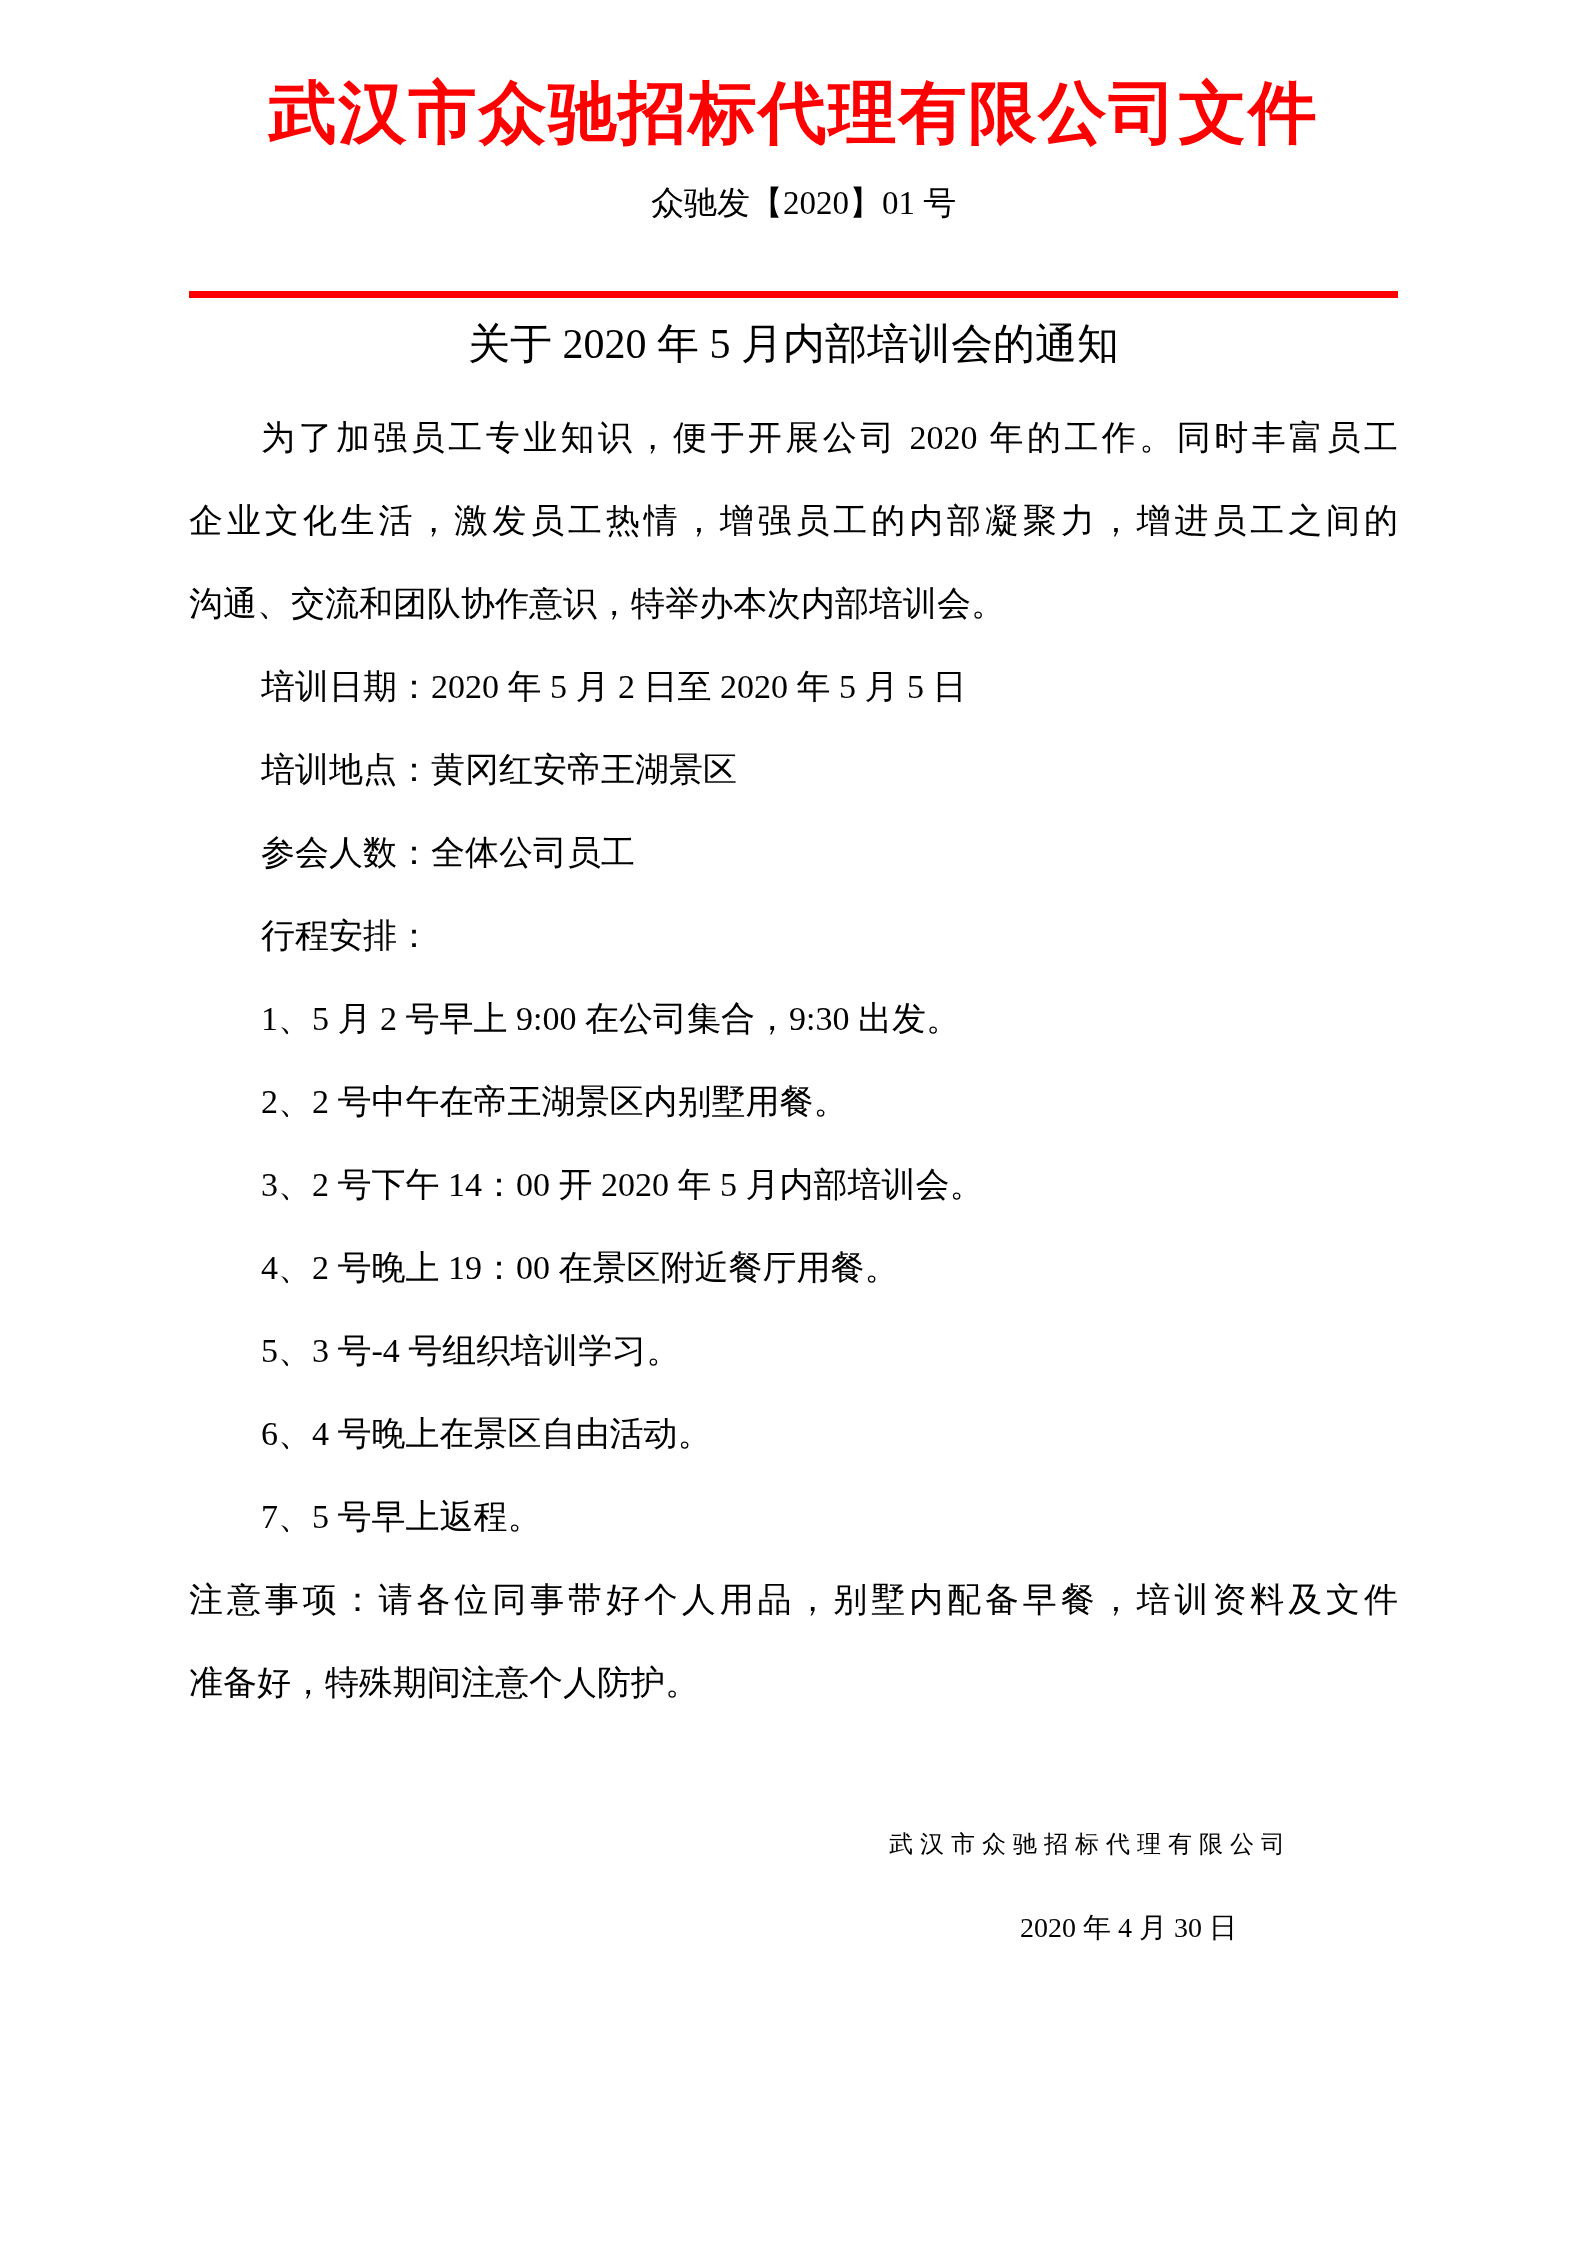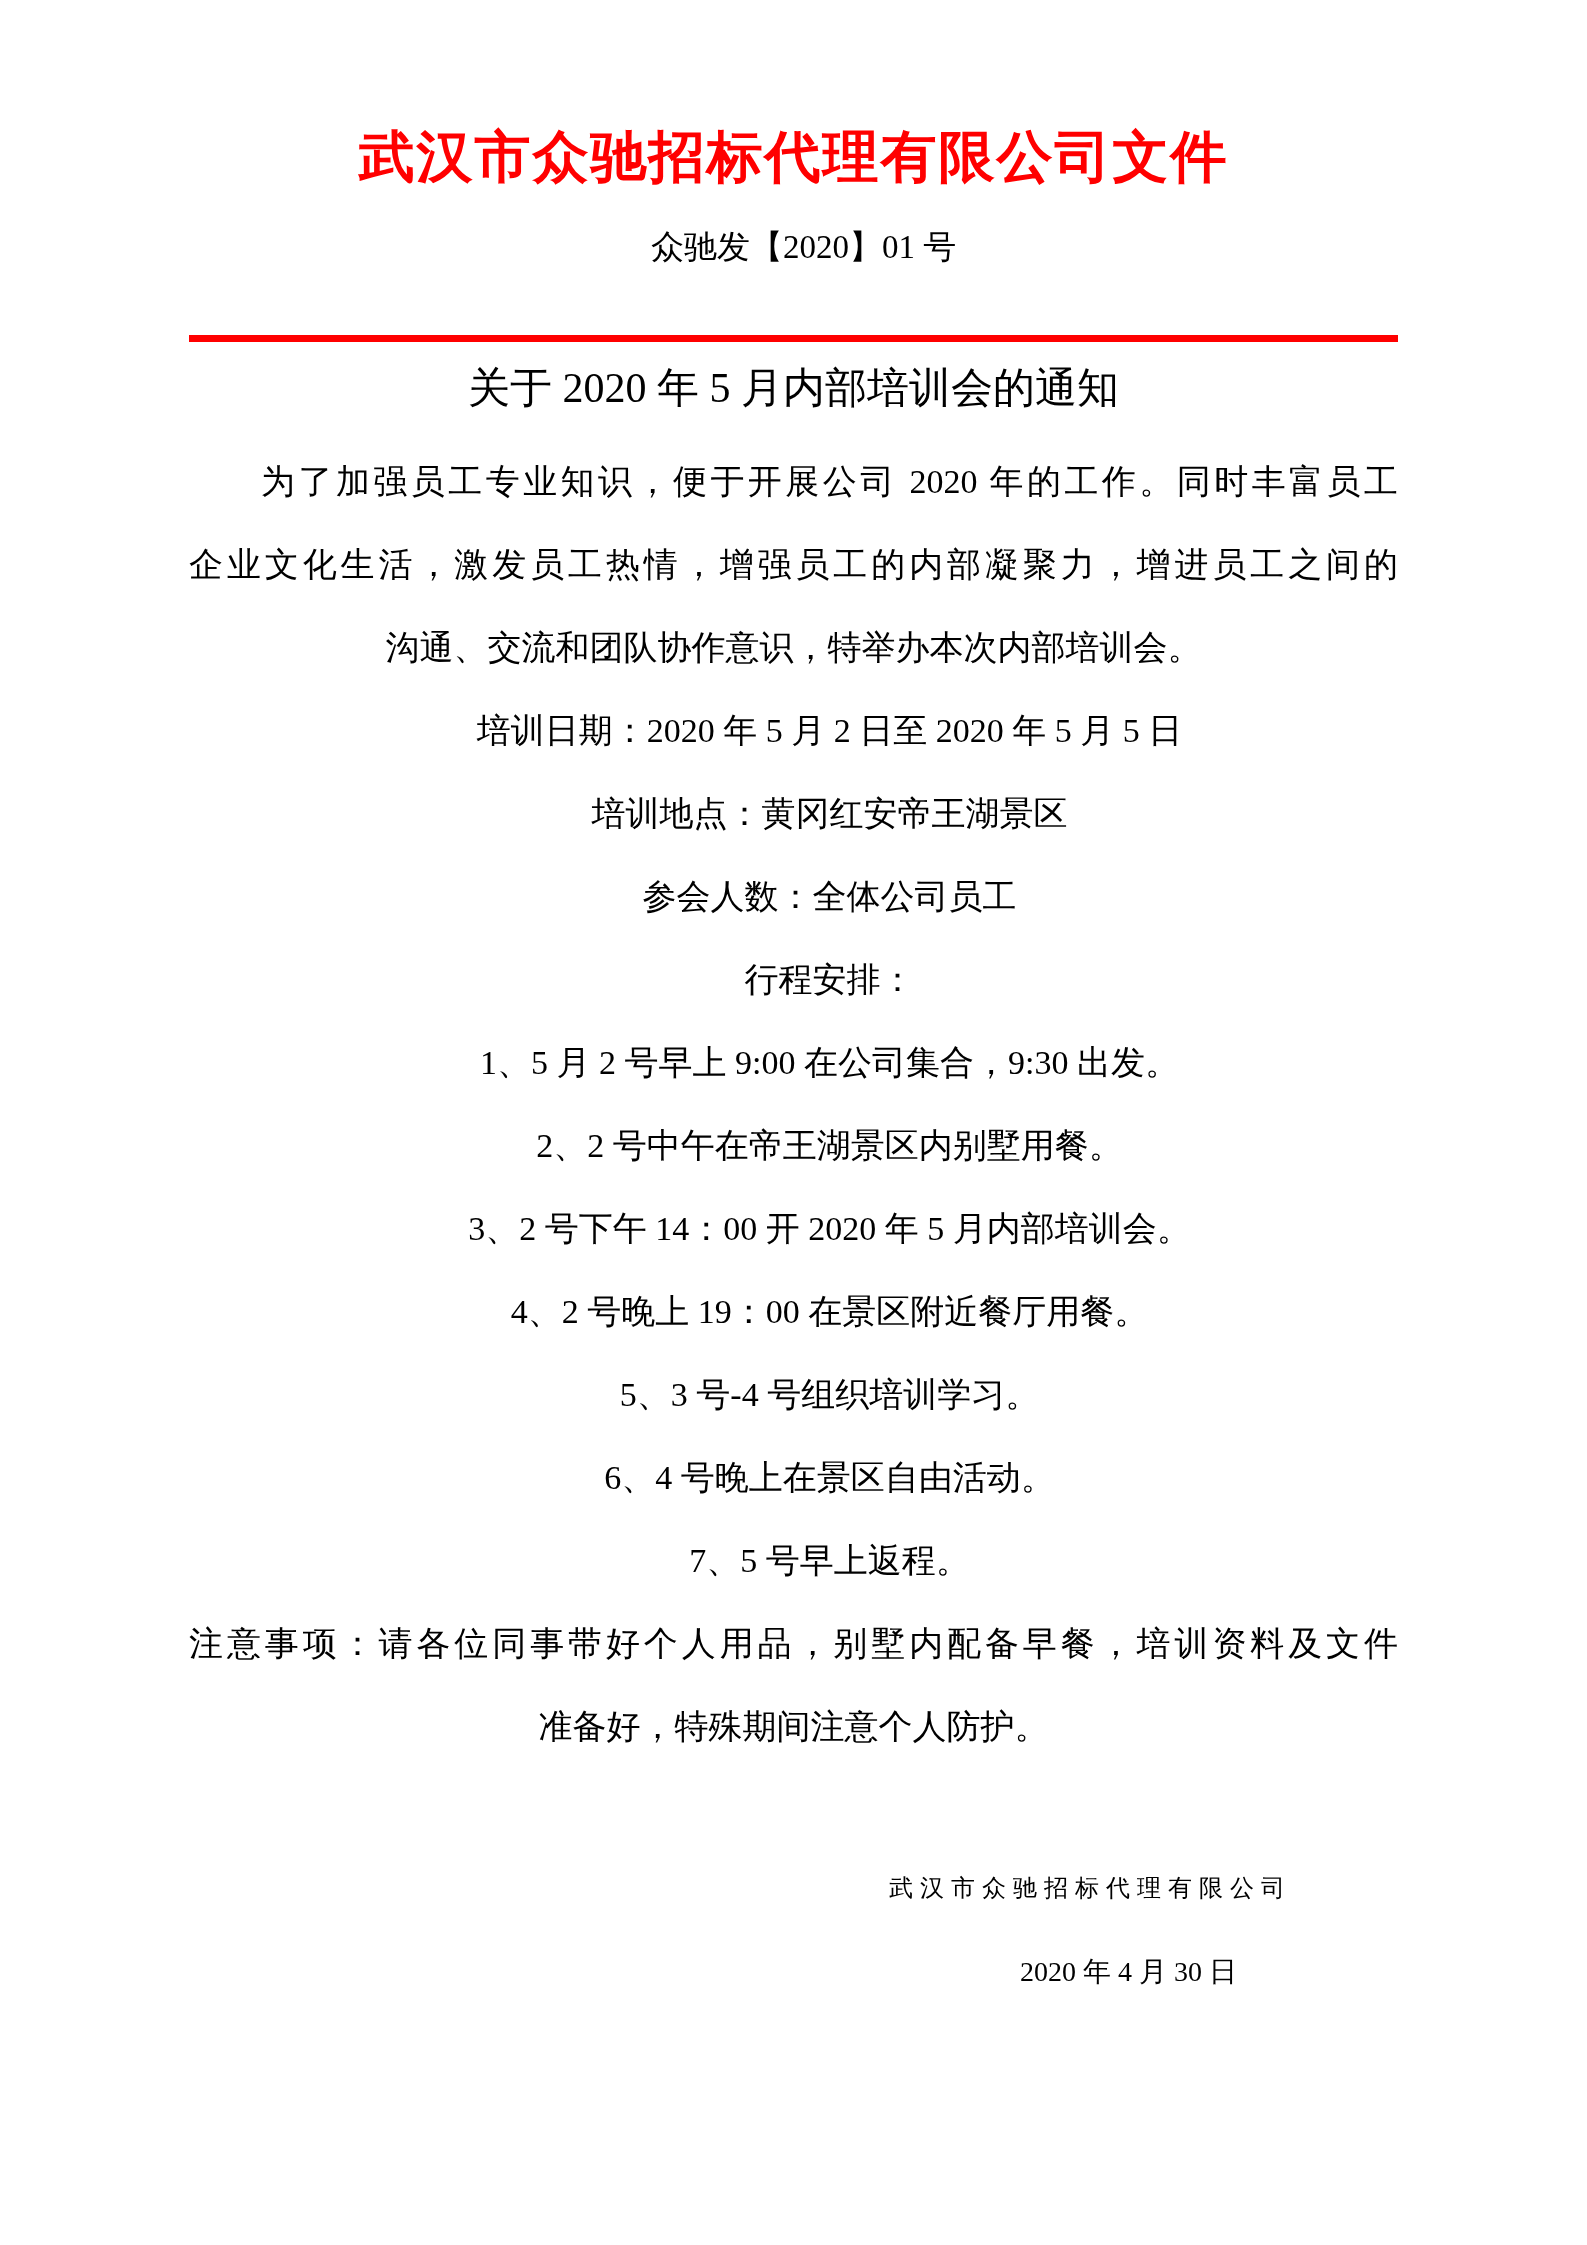--- a/index.html
+++ b/index.html
@@ -7,23 +7,23 @@
   .page {
     position: relative;
     width: 1587px;
     height: 2245px;
     background: #ffffff;
     font-family: "Liberation Serif", "DejaVu Serif", serif;
     color: #000000;
     overflow: hidden;
   }
   .company-title {
-    padding-top: 120px;
+    padding-top: 76px;
     text-align: center;
-    font-size: 56px;
+    font-size: 68px;
     line-height: 74px;
     font-weight: bold;
     color: #ff0000;
     letter-spacing: 2px;
     white-space: nowrap;
   }
   .doc-number {
     margin-top: 34px;
     text-align: center;
     font-size: 33px;
@@ -46,21 +46,21 @@
     white-space: nowrap;
   }
   .content {
     width: 1209px;
     margin: 27px auto 0 auto;
   }
   .line {
     font-size: 34px;
     line-height: 83px;
     height: 83px;
-    text-align: center;
+    text-align: left;
     white-space: nowrap;
   }
   .line.justify {
     white-space: normal;
     text-align: justify;
     text-align-last: justify;
   }
   .line.indent { text-indent: 72px; }
   .signature {
     width: 1209px;

